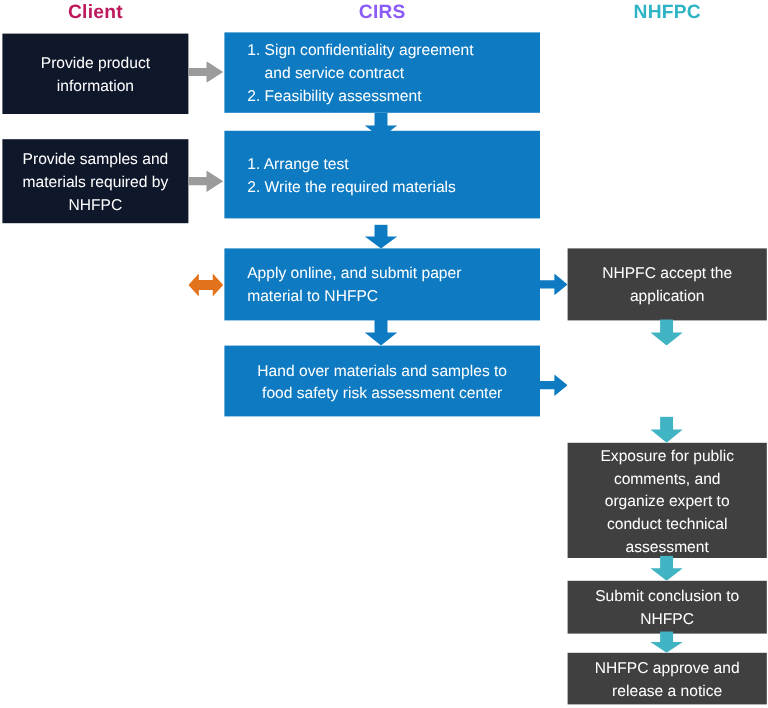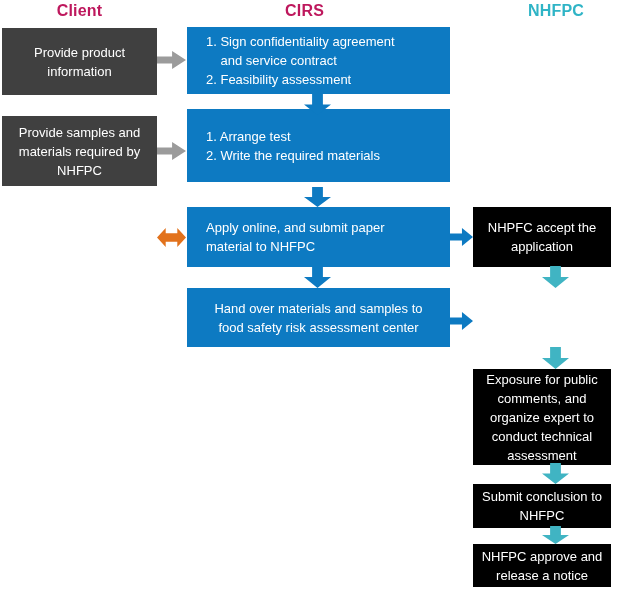--- a/index.html
+++ b/index.html
@@ -9,37 +9,37 @@
     background:#ffffff;
     font-family:"Liberation Sans", sans-serif;
     overflow:hidden;
   }
   .col-header{
     position:absolute;top:2px;height:20px;
     font-size:16px;font-weight:bold;text-align:center;
     letter-spacing:.2px;
   }
   .hdr-client{left:2px;width:155px;color:#be185d;}
-  .hdr-cirs{left:173px;width:263px;color:#be185d;}
+  .hdr-cirs{left:187px;width:263px;color:#8b5cf6;}
   .hdr-nhfpc{left:473px;width:166px;color:#2fb4c6;}
 
   .box{
     position:absolute;
     display:flex;align-items:center;
     color:#ffffff;
     font-size:13px;line-height:19px;
     white-space:pre-wrap;
     box-sizing:border-box;
   }
   .center{justify-content:center;text-align:center;padding:0 4px;}
   .leftpad{justify-content:flex-start;text-align:left;padding-left:19px;}
 
-  .gray{background:#404040;left:2px;width:155px;}
+  .gray{background:#0f172a;left:2px;width:155px;}
   .blue{background:#0d7ac2;left:187px;width:263px;}
-  .teal{background:#000000;left:473px;width:138px;}
+  .teal{background:#404040;left:473px;width:166px;}
 
   .g1{top:28px;height:67px;}
   .g2{top:116px;height:70px;}
   .g3{top:207px;height:60px;}
 
   .b1{top:27px;height:67px;}
   .b2{top:109px;height:73px;}
   .b3{top:207px;height:60px;}
   .b4{top:288px;height:59px;}
 

